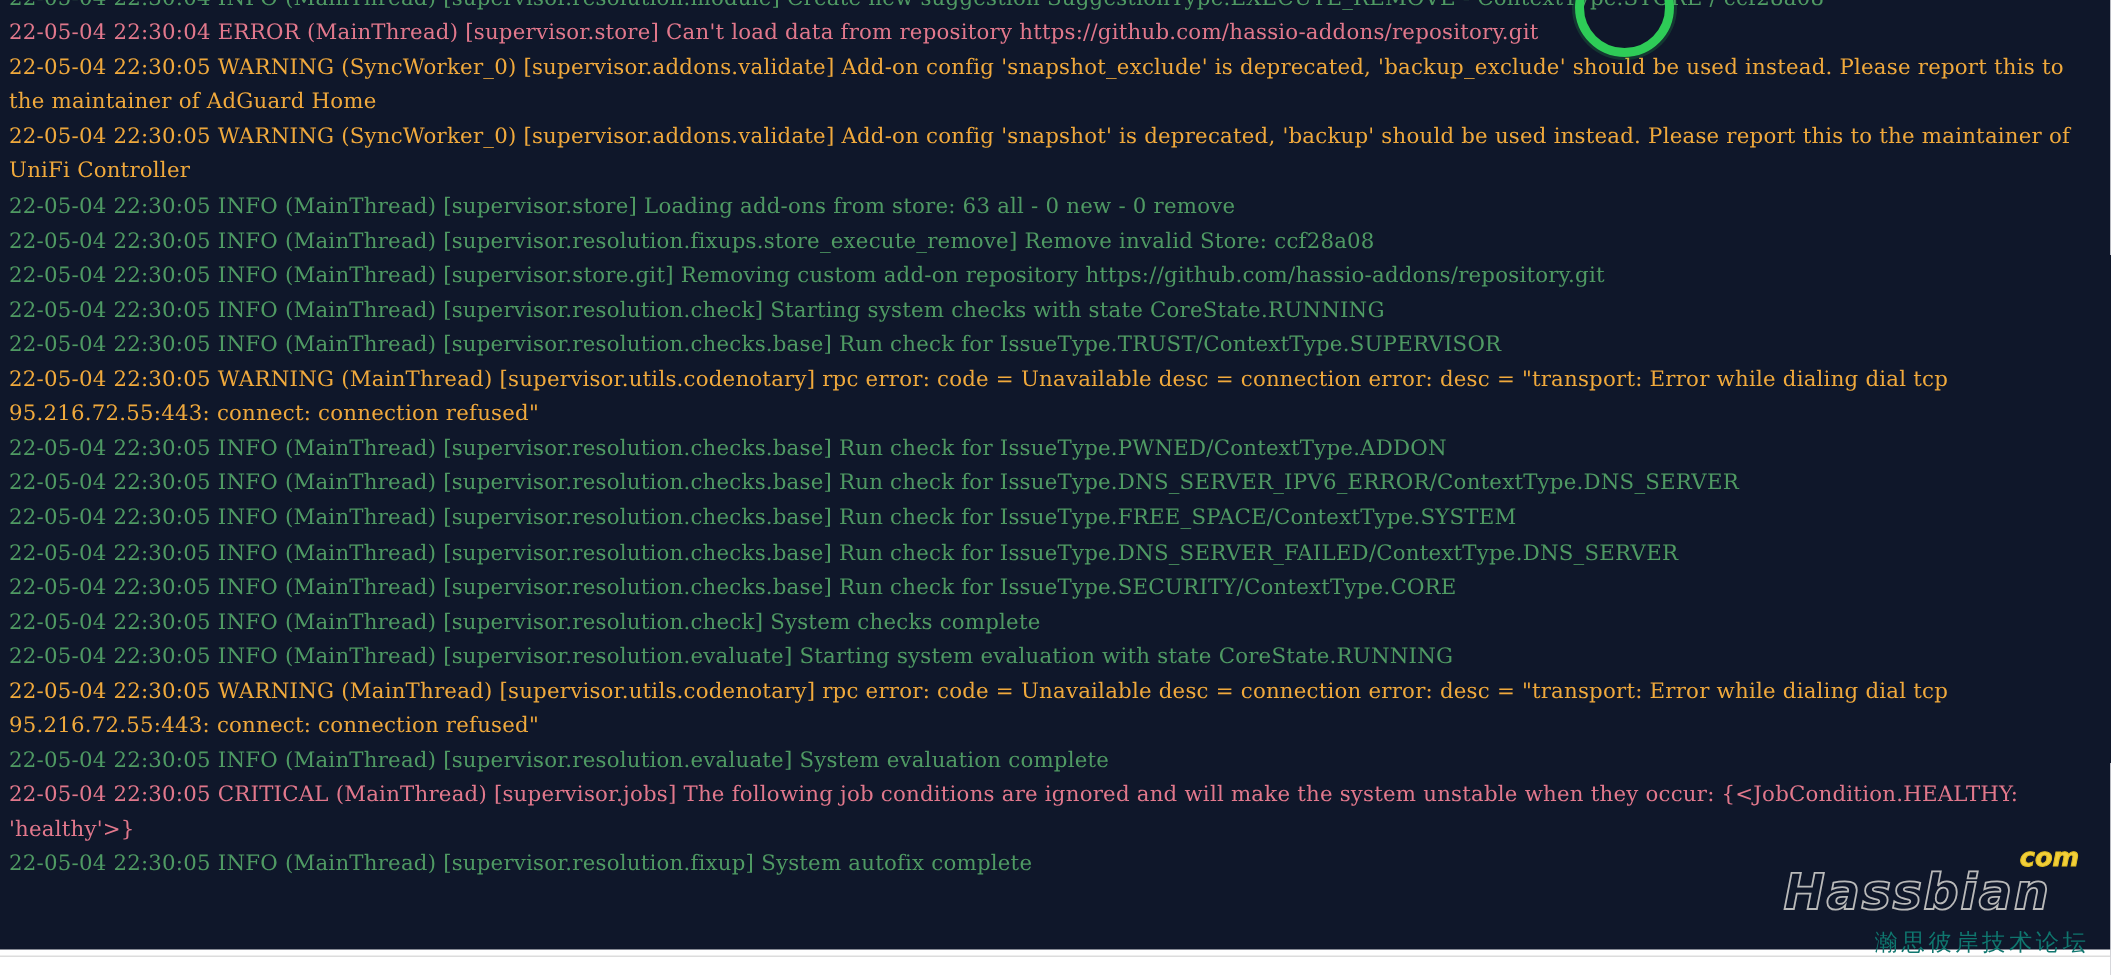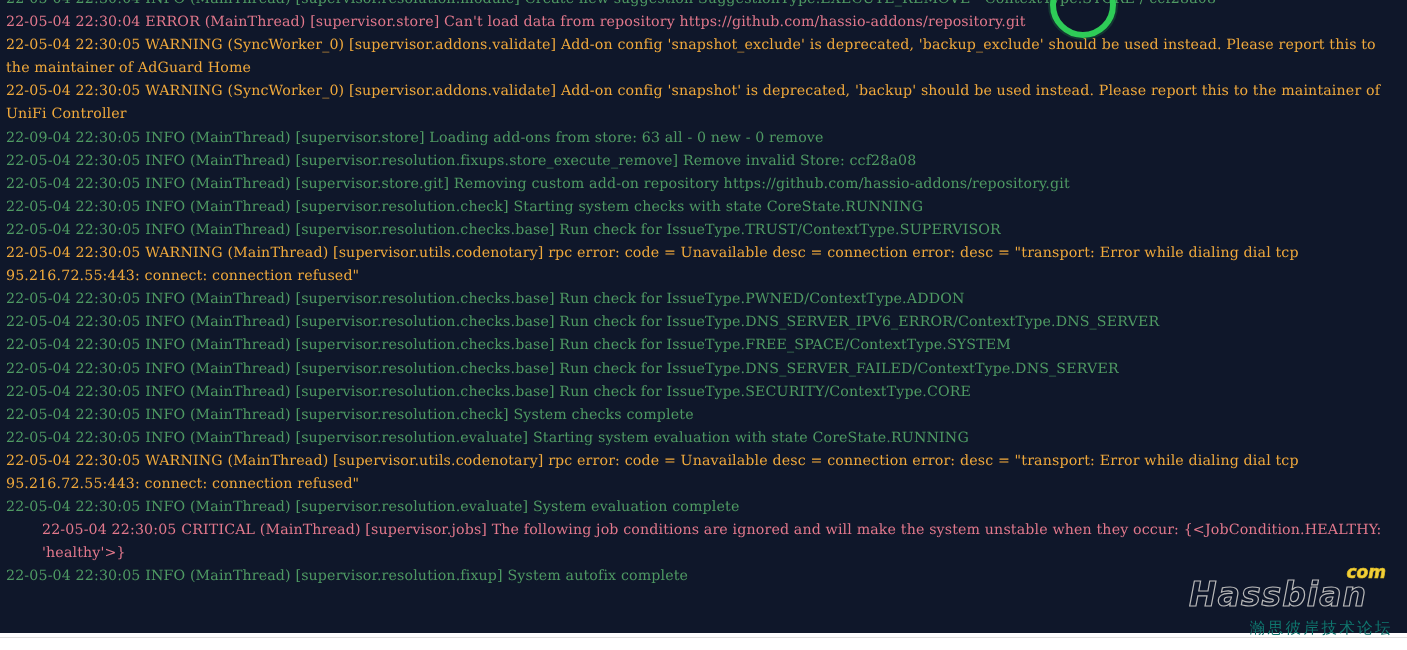--- a/index.html
+++ b/index.html
@@ -37,21 +37,21 @@
     font-size:14.2px;
     line-height:23.1px;
     letter-spacing:0.15px;
     white-space:pre-wrap;
     word-break:break-word;
     text-rendering:geometricPrecision;
   }
   .lvl-info     { color:#4f9a63; }
   .lvl-warning  { color:#f0a93c; }
   .lvl-error    { color:#e2788c; }
-  .lvl-critical { color:#e2788c;margin-left:36px; }
+  .lvl-critical { color:#e2788c; }
 
   
   #click-ring {
     position:absolute;
     left:1050px;
     top:-28px;
     width:66px; height:66px;
     border-radius:50%;
     border:6px solid #2ecc57;
     box-shadow:0 0 0 2px rgba(46,204,87,0.18);
@@ -134,21 +134,21 @@
 <body>
 
 <div id="root">
 
   <div id="log-viewport">
     <div id="log-list">
         <div class="log-line lvl-info">22-05-04 22:30:04 INFO (MainThread) [supervisor.resolution.module] Create new suggestion SuggestionType.EXECUTE_REMOVE - ContextType.STORE / ccf28a08</div>
         <div class="log-line lvl-error">22-05-04 22:30:04 ERROR (MainThread) [supervisor.store] Can't load data from repository https://github.com/hassio-addons/repository.git</div>
         <div class="log-line lvl-warning">22-05-04 22:30:05 WARNING (SyncWorker_0) [supervisor.addons.validate] Add-on config 'snapshot_exclude' is deprecated, 'backup_exclude' should be used instead. Please report this to the maintainer of AdGuard Home</div>
         <div class="log-line lvl-warning">22-05-04 22:30:05 WARNING (SyncWorker_0) [supervisor.addons.validate] Add-on config 'snapshot' is deprecated, 'backup' should be used instead. Please report this to the maintainer of UniFi Controller</div>
-        <div class="log-line lvl-info">22-09-04 22:30:05 INFO (MainThread) [supervisor.store] Loading add-ons from store: 63 all - 0 new - 0 remove</div>
+        <div class="log-line lvl-info">22-05-04 22:30:05 INFO (MainThread) [supervisor.store] Loading add-ons from store: 63 all - 0 new - 0 remove</div>
         <div class="log-line lvl-info">22-05-04 22:30:05 INFO (MainThread) [supervisor.resolution.fixups.store_execute_remove] Remove invalid Store: ccf28a08</div>
         <div class="log-line lvl-info">22-05-04 22:30:05 INFO (MainThread) [supervisor.store.git] Removing custom add-on repository https://github.com/hassio-addons/repository.git</div>
         <div class="log-line lvl-info">22-05-04 22:30:05 INFO (MainThread) [supervisor.resolution.check] Starting system checks with state CoreState.RUNNING</div>
         <div class="log-line lvl-info">22-05-04 22:30:05 INFO (MainThread) [supervisor.resolution.checks.base] Run check for IssueType.TRUST/ContextType.SUPERVISOR</div>
         <div class="log-line lvl-warning">22-05-04 22:30:05 WARNING (MainThread) [supervisor.utils.codenotary] rpc error: code = Unavailable desc = connection error: desc = "transport: Error while dialing dial tcp 95.216.72.55:443: connect: connection refused"</div>
         <div class="log-line lvl-info">22-05-04 22:30:05 INFO (MainThread) [supervisor.resolution.checks.base] Run check for IssueType.PWNED/ContextType.ADDON</div>
         <div class="log-line lvl-info">22-05-04 22:30:05 INFO (MainThread) [supervisor.resolution.checks.base] Run check for IssueType.DNS_SERVER_IPV6_ERROR/ContextType.DNS_SERVER</div>
         <div class="log-line lvl-info">22-05-04 22:30:05 INFO (MainThread) [supervisor.resolution.checks.base] Run check for IssueType.FREE_SPACE/ContextType.SYSTEM</div>
         <div class="log-line lvl-info">22-05-04 22:30:05 INFO (MainThread) [supervisor.resolution.checks.base] Run check for IssueType.DNS_SERVER_FAILED/ContextType.DNS_SERVER</div>
         <div class="log-line lvl-info">22-05-04 22:30:05 INFO (MainThread) [supervisor.resolution.checks.base] Run check for IssueType.SECURITY/ContextType.CORE</div>

